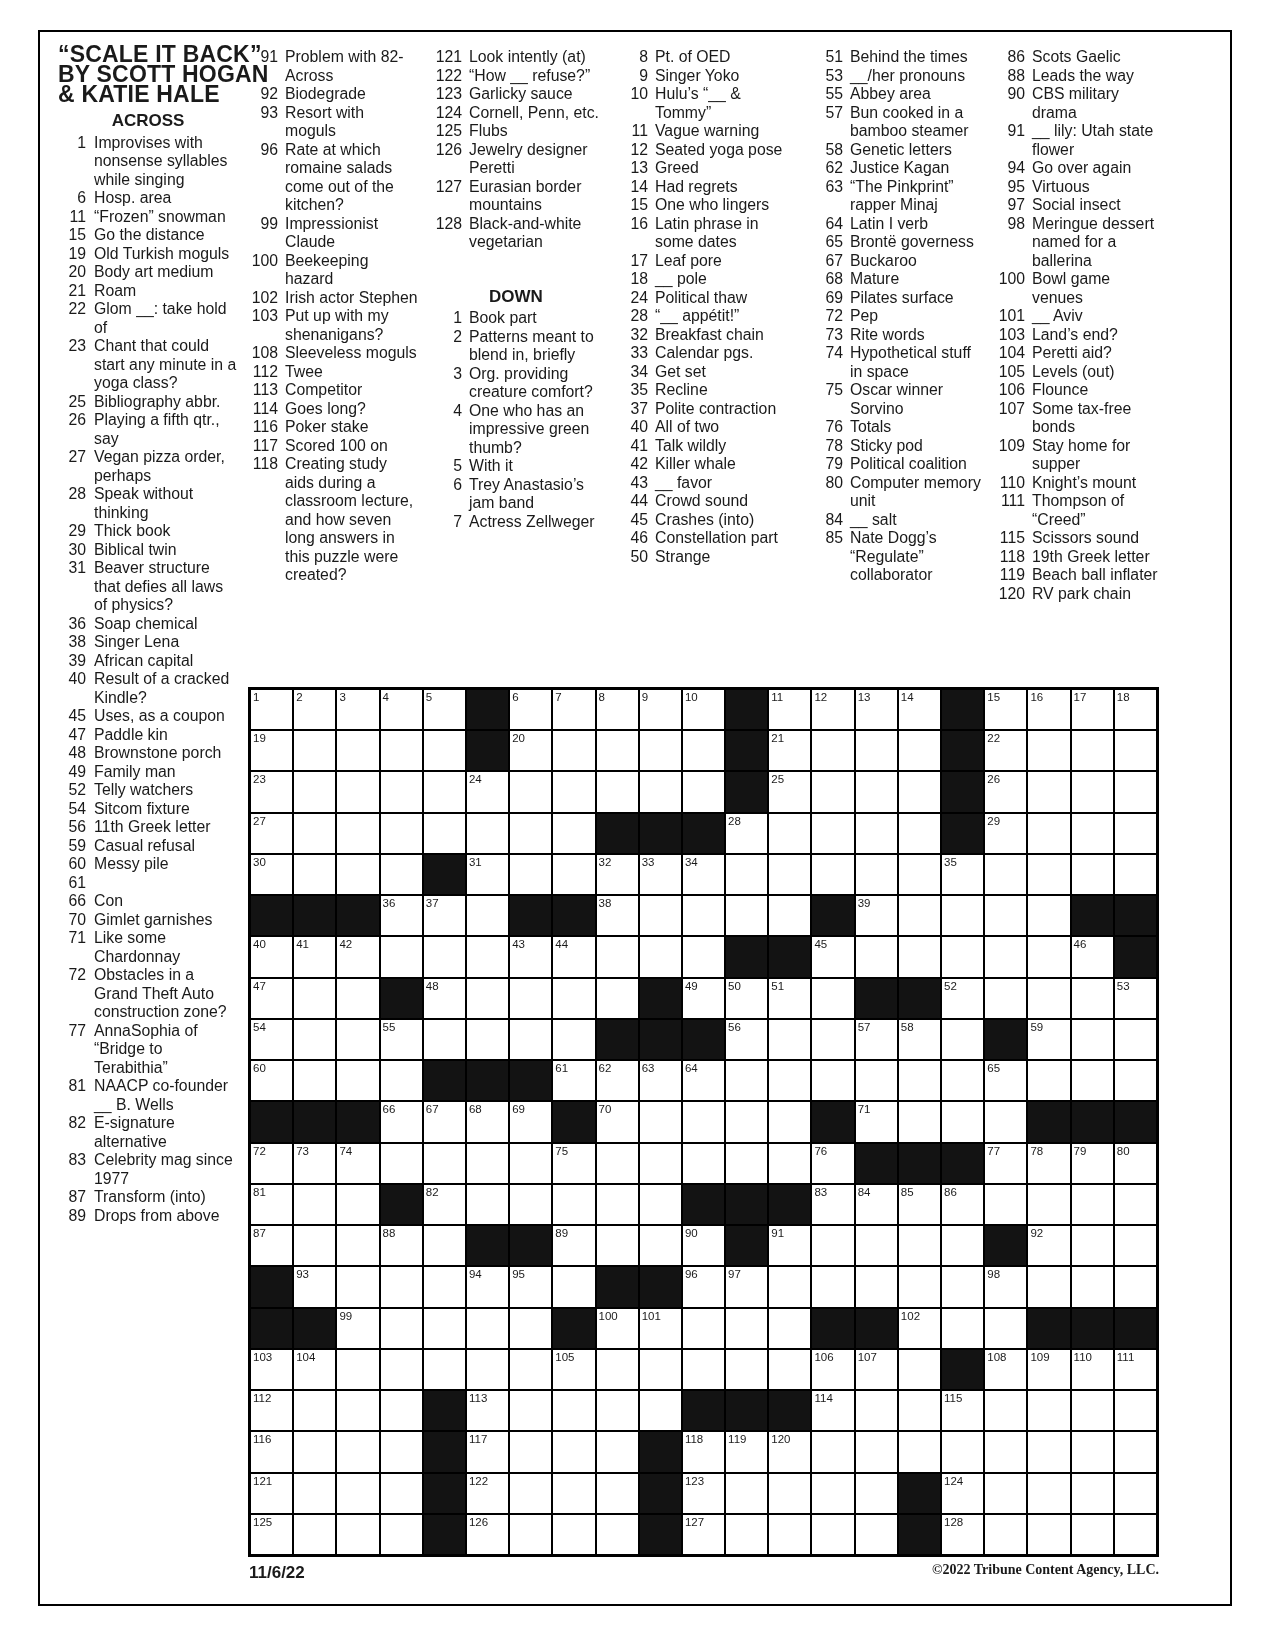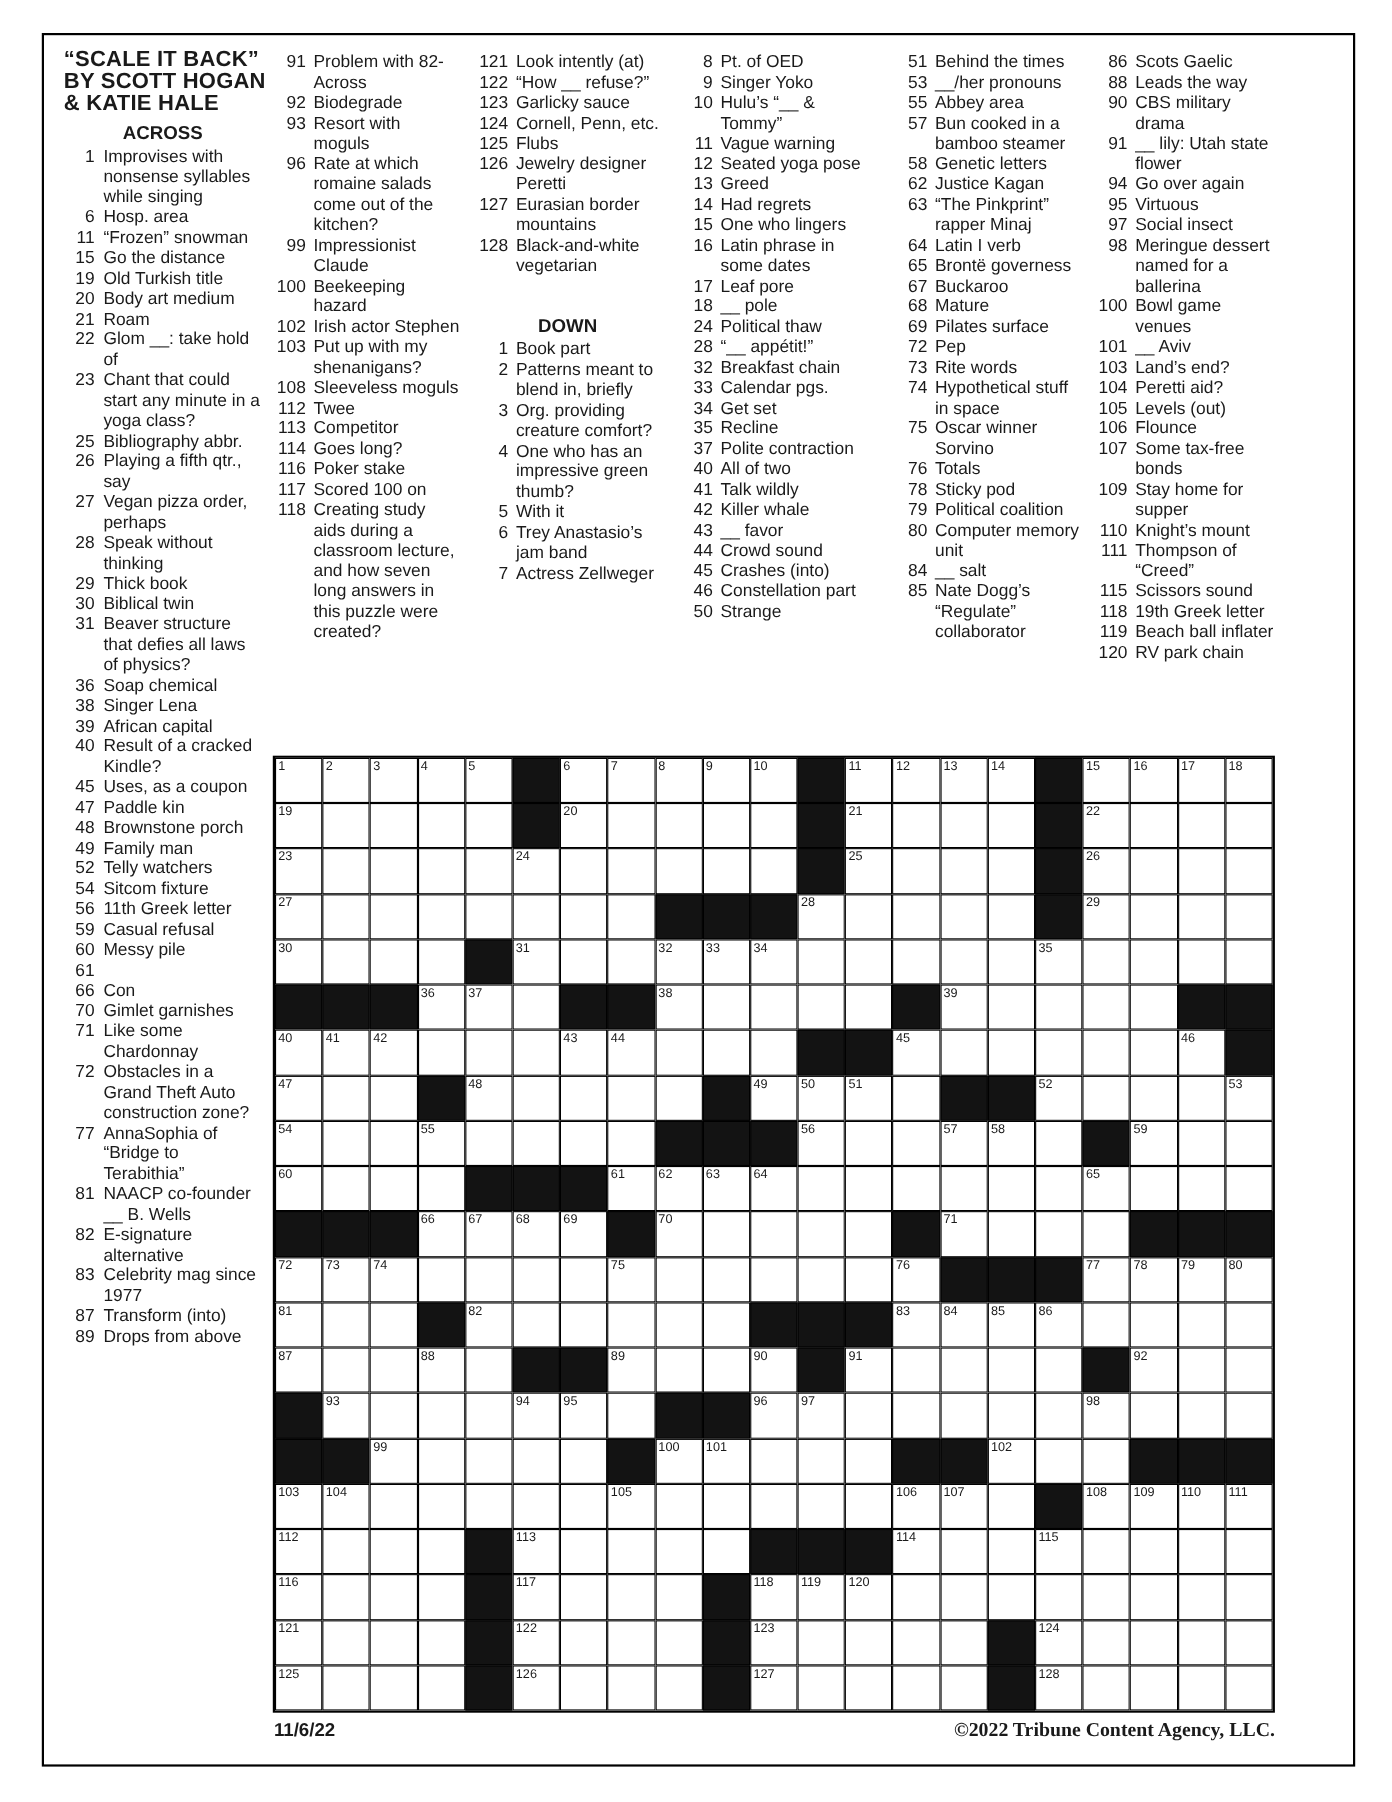--- a/index.html
+++ b/index.html
@@ -1,40 +1,40 @@
 <!DOCTYPE html>
 <html><head>
 <meta charset="utf-8">
 <style>
   html,body{margin:0;padding:0;background:#fff}
   .page{position:relative;width:1265px;height:1638px;background:#fff;overflow:hidden;
         font-family:"Liberation Sans",sans-serif;color:#1a1a1a}
   .frame{position:absolute;left:38px;top:30px;width:1190px;height:1572px;border:2px solid #000}
-  .title{position:absolute;left:58px;top:44px;font-weight:bold;font-size:20px;line-height:20px;letter-spacing:.2px}
+  .title{position:absolute;left:58px;top:44px;font-weight:bold;font-size:23px;line-height:20px;letter-spacing:.2px}
   .clue-col{position:absolute;font-size:15.8px;line-height:18.5px}
   #col0{left:56px;top:112px;width:184px}
   #col1{left:240px;top:48px;width:178px}
   #col2{left:424px;top:48px;width:184px}
   #col3{left:610px;top:48px;width:180px}
   #col4{left:805px;top:48px;width:178px}
   #col5{left:987px;top:48px;width:173px}
   .clue-header{font-weight:bold;text-align:center;font-size:17px;margin-bottom:3px}
   .clue-header.later{margin-top:36px}
   .clue{display:flex}
   .clue .n{flex:none;width:38px;text-align:right;padding-right:7px}
   #col0 .clue .n{width:30px;padding-right:8px}
   .clue .t{flex:1}
   .grid{position:absolute;left:248px;top:687px;width:911px;height:870px;display:grid;
         grid-template-columns:repeat(21,1fr);grid-template-rows:repeat(21,1fr);
         border:2px solid #000;box-sizing:border-box;background:#fff}
   .cell{border:1px solid #000;box-sizing:border-box;position:relative;background:#fff}
   .cell.blk{background:#131313}
   .cell .cn{position:absolute;left:2px;top:1px;font-size:11.5px;line-height:13px}
   .footer-date{position:absolute;left:249px;top:1563px;font-size:17px;font-weight:bold}
-  .copyright{position:absolute;right:106px;top:1562px;font-size:18px;font-weight:bold;
+  .copyright{position:absolute;right:106px;top:1562px;font-size:14px;font-weight:bold;
              font-family:"Liberation Serif",serif}
 </style>
 </head>
 <body>
 
 <div class="page">
   <div class="frame"></div>
 
   <div class="title">
     <div>“SCALE IT BACK”</div>
@@ -55,21 +55,21 @@
       <div class="clue">
         <span class="n">11</span>
         <span class="t">“Frozen” snowman</span>
       </div>
       <div class="clue">
         <span class="n">15</span>
         <span class="t">Go the distance</span>
       </div>
       <div class="clue">
         <span class="n">19</span>
-        <span class="t">Old Turkish title</span>
+        <span class="t">Old Turkish moguls</span>
       </div>
       <div class="clue">
         <span class="n">20</span>
         <span class="t">Body art medium</span>
       </div>
       <div class="clue">
         <span class="n">21</span>
         <span class="t">Roam</span>
       </div>
       <div class="clue">

